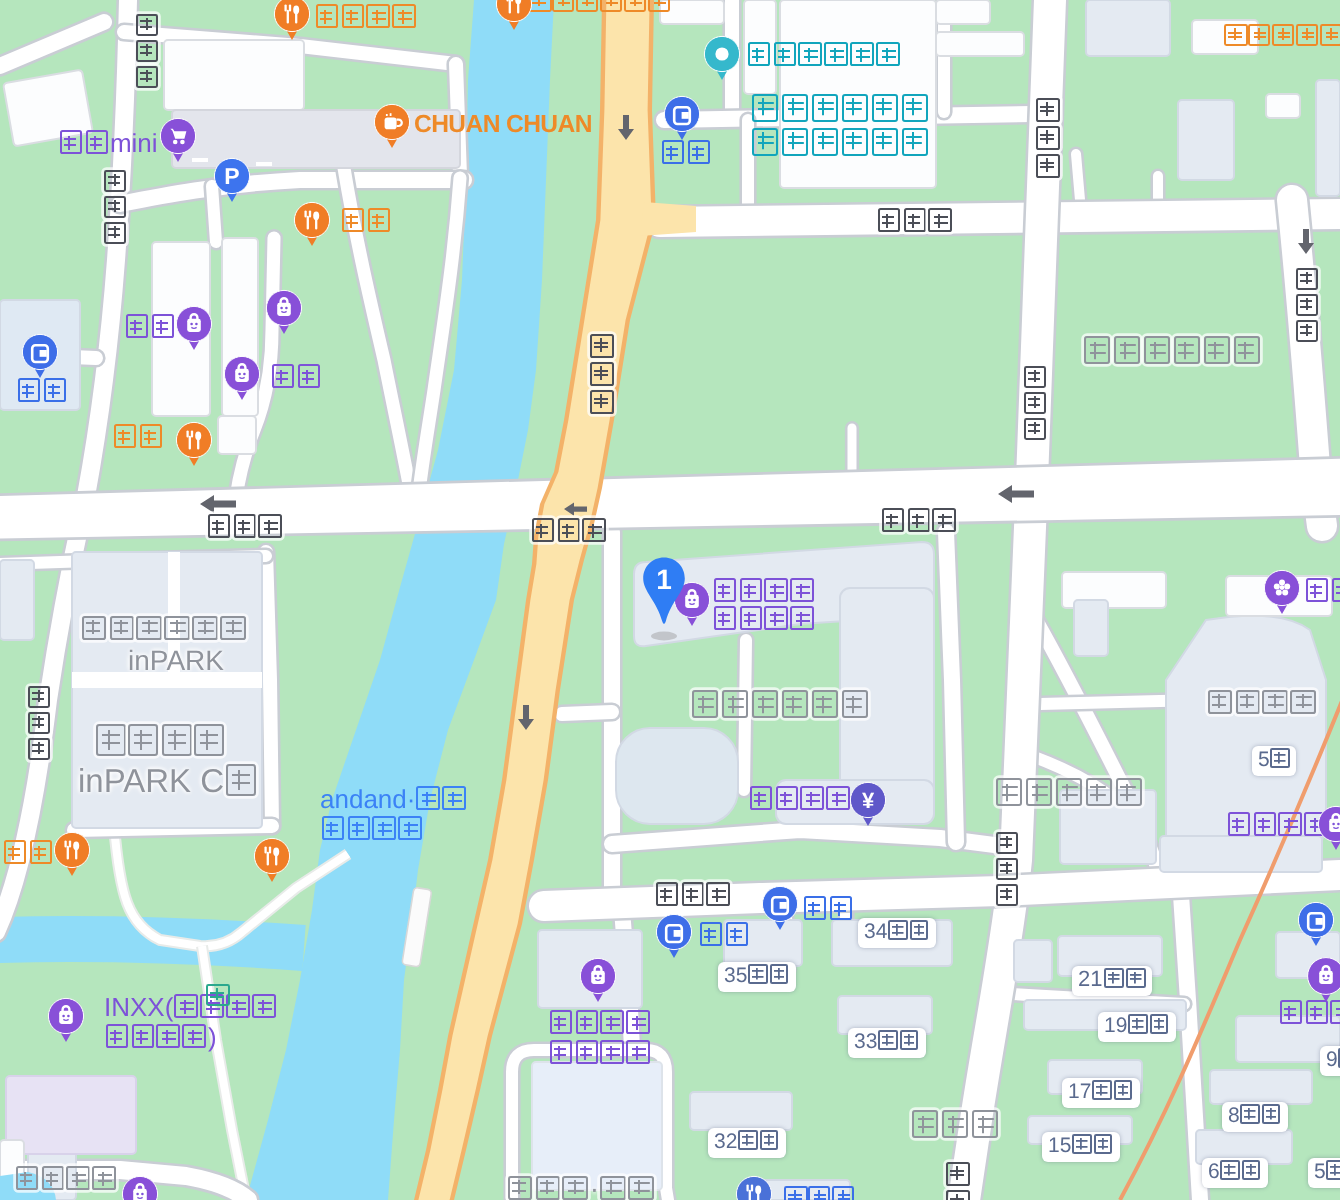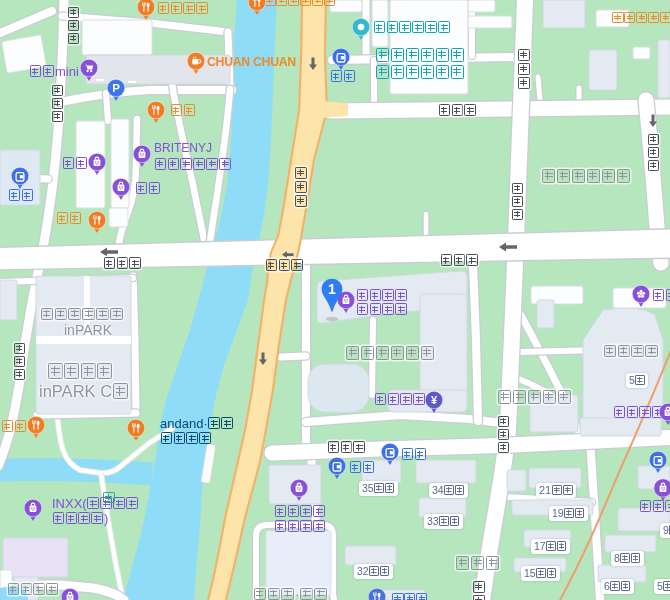--- a/index.html
+++ b/index.html
@@ -523,27 +523,26 @@
 <div class="lb " style="left:264px;top:-6px;color:#ee8a28;font-size:12px;"><i class="k"></i><i class="k"></i><i class="k"></i><i class="k"></i><i class="k"></i><i class="k"></i></div>
 
 <div class="lb" style="left:207px;top:55px;color:#ee8a28;font-size:12.3px;letter-spacing:-0.3px;font-weight:bold">CHUAN CHUAN</div>
 
 <div class="lb " style="left:170px;top:103px;color:#ee8a28;font-size:13px;"><i class="k"></i><i class="k"></i></div>
 
 <div class="lb " style="left:56px;top:211px;color:#ee8a28;font-size:13px;"><i class="k"></i><i class="k"></i></div>
 
 <div class="lb " style="left:1px;top:419px;color:#ee8a28;font-size:13px;"><i class="k"></i><i class="k"></i></div>
 
-<div class="lb" style="left:160px;top:416px;color:#0c4a6e;font-size:13px">andand·<i class="k"></i><i class="k"></i><br><i class="k"></i><i class="k"></i><i class="k"></i><i class="k"></i></div>
+<div class="lb" style="left:160px;top:392px;color:#3b82f6;font-size:13px">andand·<i class="k"></i><i class="k"></i><br><i class="k"></i><i class="k"></i><i class="k"></i><i class="k"></i></div>
 
 <div class="lb " style="left:612px;top:11px;color:#ee8a28;font-size:12px;"><i class="k"></i><i class="k"></i><i class="k"></i><i class="k"></i><i class="k"></i></div>
 
 <div class="lb" style="left:29px;top:64px;color:#7d52d8;font-size:13px"><i class="k"></i><i class="k"></i>mini</div>
 
-<div class="lb" style="left:154px;top:140px;color:#7d52d8;font-size:13px;line-height:15.5px"><span style="font-size:12px">BRITENYJ</span><br><i class="k"></i><i class="k"></i><i class="k"></i><i class="k"></i><i class="k"></i><i class="k"></i></div>
 
 <div class="lb " style="left:62px;top:156px;color:#7d52d8;font-size:13px;"><i class="k"></i><i class="k"></i></div>
 
 <div class="lb " style="left:135px;top:181px;color:#7d52d8;font-size:13px;"><i class="k"></i><i class="k"></i></div>
 
 <div class="lb" style="left:52px;top:496px;color:#7d52d8;font-size:13px">INXX(<i class="k"></i><i class="k"></i><i class="k"></i><i class="k"></i><br><i class="k"></i><i class="k"></i><i class="k"></i><i class="k"></i>)</div>
 
 <div class="lb" style="left:274px;top:504px;color:#7d52d8;font-size:13px"><i class="k"></i><i class="k"></i><i class="k"></i><i class="k"></i><br><i class="k"></i><i class="k"></i><i class="k"></i><i class="k"></i></div>
 
 <div class="lb" style="left:356px;top:289px;color:#7d52d8;font-size:13px;line-height:14px"><i class="k"></i><i class="k"></i><i class="k"></i><i class="k"></i><br><i class="k"></i><i class="k"></i><i class="k"></i><i class="k"></i></div>
@@ -639,21 +638,21 @@
       <i class="k hk"></i>
     </div>
 <div class="vt " style="left:648px;top:132px;color:#4b4e57;font-size:12px">
       <i class="k hk"></i>
       <i class="k hk"></i>
       <i class="k hk"></i>
     </div>
 
 <div class="bg" style="left:359px;top:481px;font-size:10.5px">35<i class="k"></i><i class="k"></i></div>
 
-<div class="bg" style="left:429px;top:483px;font-size:10.5px">34<i class="k"></i><i class="k"></i></div>
+<div class="bg" style="left:429px;top:459px;font-size:10.5px">34<i class="k"></i><i class="k"></i></div>
 
 <div class="bg" style="left:536px;top:483px;font-size:11px">21<i class="k"></i><i class="k"></i></div>
 
 <div class="bg" style="left:424px;top:514px;font-size:10.5px">33<i class="k"></i><i class="k"></i></div>
 
 <div class="bg" style="left:549px;top:506px;font-size:10.5px">19<i class="k"></i><i class="k"></i></div>
 
 <div class="bg" style="left:531px;top:539px;font-size:10.5px">17<i class="k"></i><i class="k"></i></div>
 
 <div class="bg" style="left:611px;top:551px;font-size:10.5px">8<i class="k"></i><i class="k"></i></div>

